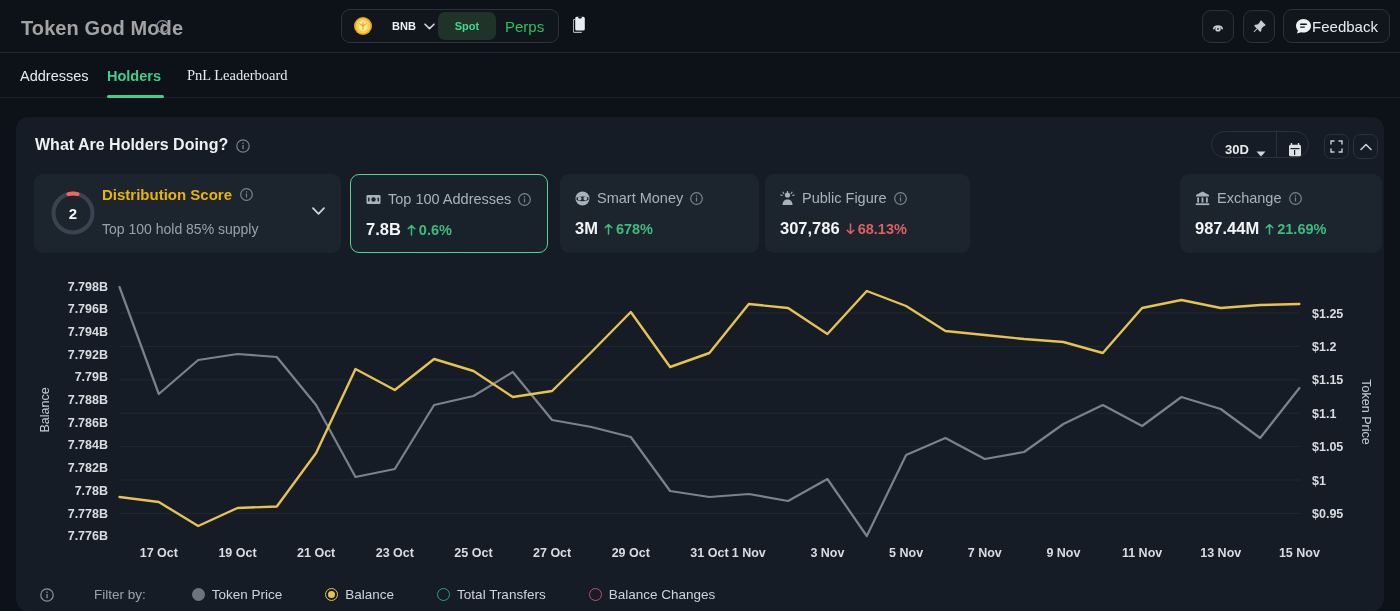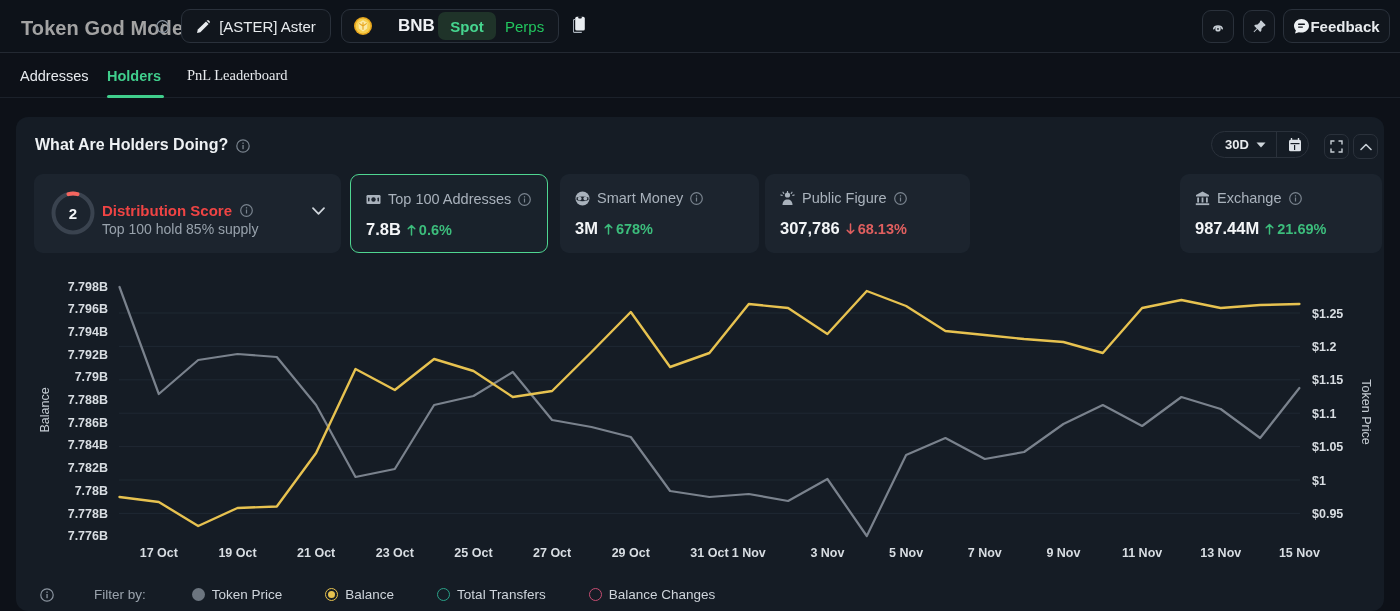--- a/index.html
+++ b/index.html
@@ -6,81 +6,74 @@
   html,body { width:1400px; height:611px; overflow:hidden; background:#0d1118; font-family:"Liberation Sans", sans-serif; }
   .abs { position:absolute; }
   body { position:relative; will-change:transform; }
 
   
   .topbar { position:absolute; left:0; top:0; width:1400px; height:53px; background:#0d1219; border-bottom:1px solid #232932; }
   .tgm { position:absolute; left:21px; top:17px; font-size:20px; font-weight:700; color:#a3a3a3; letter-spacing:0.1px; }
   .btn { position:absolute; border:1px solid #2a313b; border-radius:9px; background:#11161d; color:#e8ebee; display:flex; align-items:center; justify-content:center; }
   .aster-btn { left:181px; top:9px; width:150px; height:34px; font-size:15px; font-weight:500; gap:8px; }
   .pair-group { left:341px; top:9px; width:218px; height:34px; justify-content:flex-start; padding-left:12px; }
-  .spot-chip { position:absolute; left:96px; top:2px; width:58px; height:28px; background:#1f3329; border-radius:7px; color:#46d68f; font-size:15px; font-weight:700; display:flex; align-items:center; justify-content:center; }
+  .spot-chip { position:absolute; left:96px; top:2px; width:58px; height:28px; background:#1f3329; border-radius:7px; color:#46d68f; font-size:11px; font-weight:700; display:flex; align-items:center; justify-content:center; }
   .perps { position:absolute; left:163px; top:0; height:32px; display:flex; align-items:center; color:#22c55e; font-size:15px; font-weight:500; }
   .iconbtn { width:32px; height:33px; }
-  .fb-btn { left:1283px; top:9px; width:107px; height:34px; font-size:15px; font-weight:700; gap:0; }
+  .fb-btn { left:1283px; top:9px; width:107px; height:34px; font-size:15px; font-weight:400; gap:0; }
 
   
   .tabs { position:absolute; left:0; top:54px; width:1400px; height:44px; border-bottom:1px solid #1b212a; background:#0d1118; }
   .tab { position:absolute; top:0; height:43px; display:flex; align-items:center; font-size:14.5px; color:#e7eaee; }
   .tab.active { color:#40ce8c; font-weight:600; }
   .tab-underline { position:absolute; left:107px; top:41px; width:57px; height:3px; background:#40ce8c; border-radius:2px; }
 
   
   .card { position:absolute; left:16px; top:117px; width:1368px; height:494px; background:#151c25; border-radius:12px; }
   .card-title { position:absolute; left:19px; top:19px; font-size:16px; font-weight:700; color:#eef1f4; }
 
-  .range-pill { position:absolute; left:1195px; top:14px; width:98px; height:27px; border:1px solid #2a313b; border-radius:14px; display:flex; align-items:center; }
+  .range-pill { position:absolute; left:1195px; top:14px; width:98px; height:27px; border:1px solid #2a313b; border-radius:14px; display:flex; align-items:flex-end; }
   .sqbtn { position:absolute; top:17px; width:25px; height:25px; border:1px solid #2a313b; border-radius:7px; display:flex; align-items:center; justify-content:center; }
 
   
   .tile { position:absolute; top:57px; height:79px; background:#1c242e; border-radius:9px; }
   .tile .t-head { position:absolute; left:15px; top:16px; display:flex; align-items:center; gap:7px; font-size:14.5px; color:#a9b2bc; }
   .tile .t-val { position:absolute; left:15px; top:45px; display:flex; align-items:center; gap:6px; font-size:16.5px; font-weight:700; color:#f3f5f7; }
   .delta { font-size:14.5px; font-weight:600; display:flex; align-items:center; gap:1px; }
   .up { color:#3cbd7c; }
   .down { color:#e05f5f; }
 
   .gauge { position:absolute; left:17px; top:17px; width:44px; height:44px; }
-  .d-title { position:absolute; left:68px; top:28px; display:flex; align-items:center; gap:8px; font-size:15px; font-weight:700; color:#ef4444; }
+  .d-title { position:absolute; left:68px; top:12px; display:flex; align-items:center; gap:8px; font-size:15px; font-weight:700; color:#eab308; }
   .d-sub { position:absolute; left:68px; top:47px; font-size:14px; color:#98a2ac; }
 
   
   .filter-row { position:absolute; left:24px; top:470px; display:flex; align-items:center; font-size:13.5px; color:#9aa3ad;gap:34px; }
   .legend-item { display:flex; align-items:center; gap:7px; color:#ced4db; }
 </style>
 </head>
 <body>
 
 <div class="topbar">
   <div class="tgm">Token God Mode</div>
   <svg class="abs" style="left:156px; top:20px;" width="13" height="13" viewBox="0 0 13 13" fill="none">
       <circle cx="6.5" cy="6.5" r="5.8" stroke="#8b95a0" stroke-width="1.2"></circle>
       <rect x="5.9" y="5.5" width="1.2" height="4" fill="#8b95a0"></rect>
       <rect x="5.9" y="3.2" width="1.2" height="1.3" fill="#8b95a0"></rect>
     </svg>
 
-  <div class="btn aster-btn">
-    <svg width="15" height="15" viewBox="0 0 15 15" fill="#e9ecef">
-        <path d="M1.8 10.6 L1 14 L4.4 13.2 L12.6 5 L10 2.4 Z"></path>
-        <path d="M10.8 1.6 C11.4 1 12.3 1 12.9 1.6 L13.4 2.1 C14 2.7 14 3.6 13.4 4.2 L13.3 4.3 L10.7 1.7 Z"></path>
-      </svg>
-    <span>[ASTER] Aster</span>
-  </div>
 
   <div class="btn pair-group">
     <svg width="18" height="18" viewBox="0 0 18 18">
       <circle cx="9" cy="9" r="9" fill="#e8a61d"></circle>
       <circle cx="9" cy="9" r="7.4" fill="#f7cf4e"></circle>
       <path d="M9 3.2 L13.5 6 L13.2 11.4 L9 14.6 L4.8 11.4 L4.5 6 Z" fill="#fbe9a6"></path>
       <path d="M9 5.2 L9 12.8 M9 9 L12.8 6.4 M9 9 L5.2 6.4" stroke="#e8a61d" stroke-width="1.1"></path>
     </svg>
-    <span style="margin-left:26px; font-size:17px; font-weight:600; color:#f0f2f5;">BNB</span>
+    <span style="margin-left:20px; font-size:11px; font-weight:600; color:#f0f2f5;">BNB</span>
     <svg style="margin-left:8px;" width="11" height="7" viewBox="0 0 11 7" fill="none">
         <path d="M1 1.2 L5.5 5.6 L10 1.2" stroke="#cfd5db" stroke-width="1.6" stroke-linecap="round" stroke-linejoin="round"></path>
       </svg>
     <div class="spot-chip">Spot</div>
     <div class="perps">Perps</div>
   </div>
 
   <svg class="abs" style="left:573px; top:16px;" width="13" height="18" viewBox="0 0 13 18">
     <path d="M2 3.5 L1.6 3.5 C0.9 3.5 0.4 4 0.4 4.7 L0.4 15.2 C0.4 15.9 0.9 16.4 1.6 16.4 L8.8 16.4" fill="none" stroke="#aab3bc" stroke-width="1.1"></path>
     <rect x="2.2" y="0.8" width="9.6" height="13.8" rx="1.6" fill="#e9edf1"></rect>

